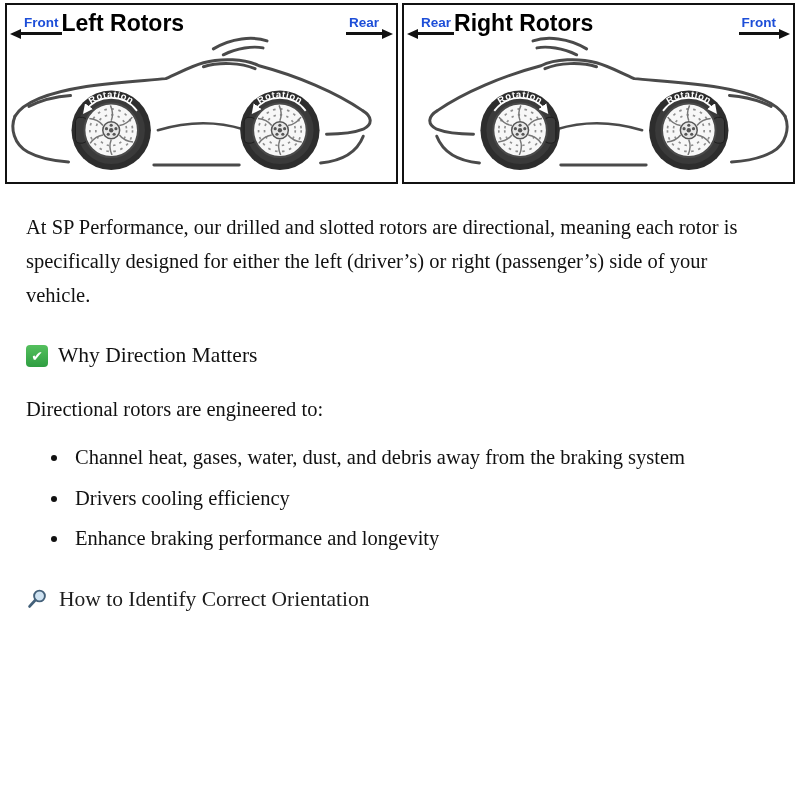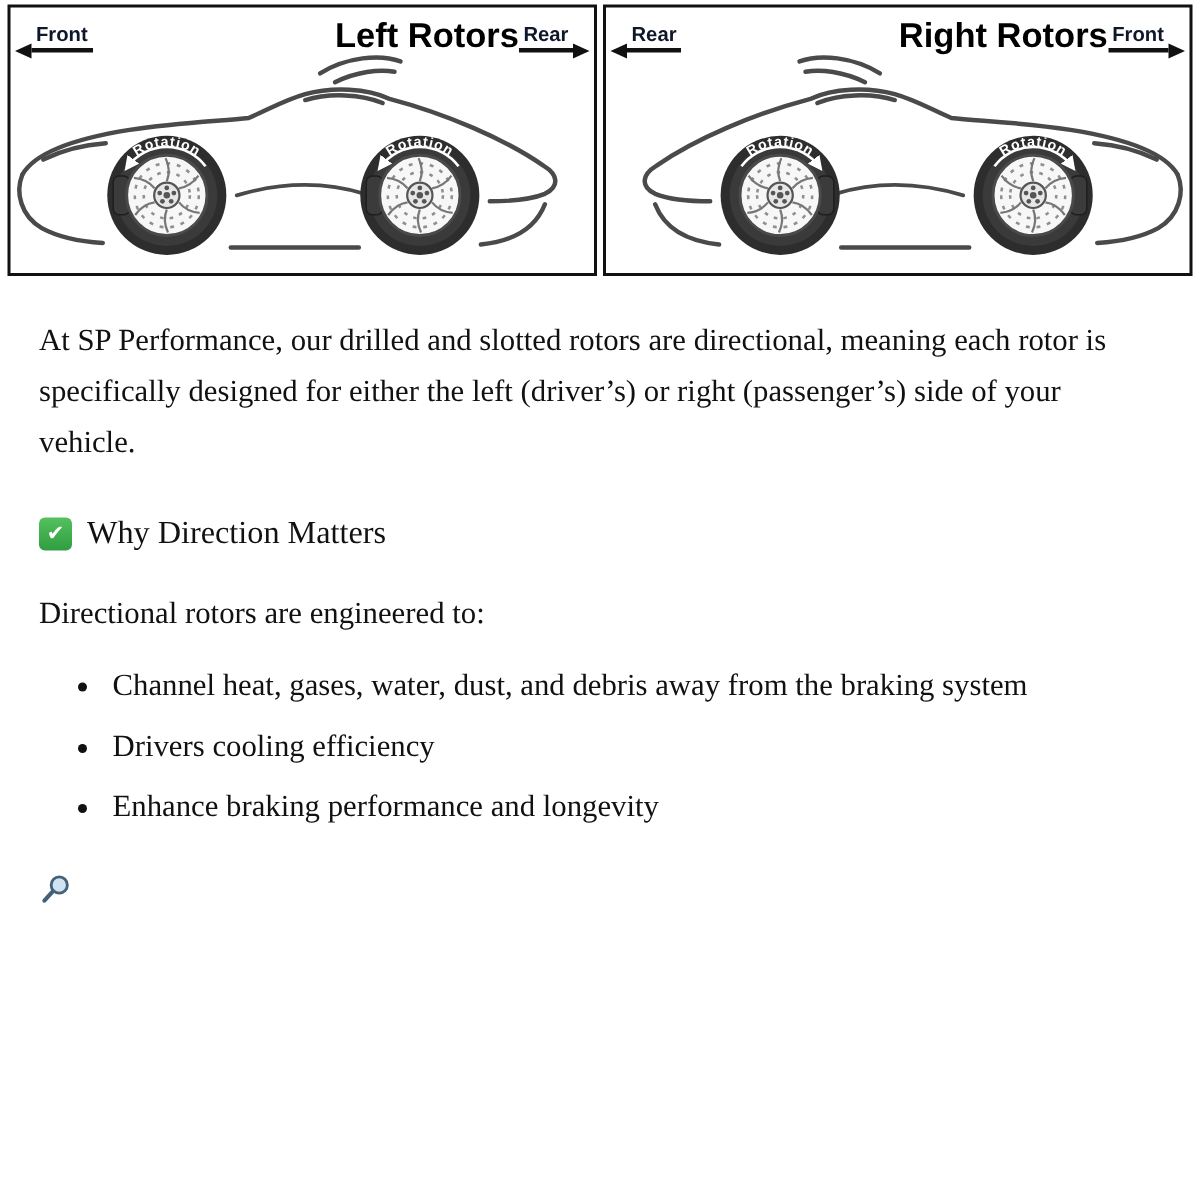--- a/index.html
+++ b/index.html
@@ -2,24 +2,24 @@
 <html><head>
 <meta charset="utf-8">
 <style>
   html,body{margin:0;padding:0;background:#ffffff;}
   body{width:800px;font-family:"Liberation Serif",serif;color:#111;}
 
   
   .diagram{display:flex;gap:4px;padding:3px 5px;box-sizing:border-box;}
   .panel{flex:1;border:2px solid #111;background:#fff;box-sizing:border-box;}
   .panel-header{display:flex;justify-content:space-between;align-items:flex-start;padding:7px 14px 0 14px;}
-  .panel-titles{flex:1;text-align:right;}
+  .panel-titles{flex:1;text-align:left;}
   .panel-title{font-family:"Liberation Sans",sans-serif;font-weight:bold;font-size:23px;line-height:1.02;color:#000;}
   .panel-subtitle{font-family:"Liberation Sans",sans-serif;font-weight:bold;font-style:italic;font-size:13.5px;color:#000;margin-top:1px;}
-  .dir-label{font-family:"Liberation Sans",sans-serif;font-weight:bold;font-size:13.5px;color:#0f172a;
+  .dir-label{font-family:"Liberation Sans",sans-serif;font-weight:bold;font-size:13.5px;color:#1d4ed8;
              position:relative;margin-top:3px;padding:0 3px 2px 3px;border-bottom:3px solid #111;}
   .dir-label.arrow-left::before{content:"";position:absolute;left:-11px;bottom:-7px;width:0;height:0;
              border-top:5.5px solid transparent;border-bottom:5.5px solid transparent;border-right:11px solid #111;}
   .dir-label.arrow-right::after{content:"";position:absolute;right:-11px;bottom:-7px;width:0;height:0;
              border-top:5.5px solid transparent;border-bottom:5.5px solid transparent;border-left:11px solid #111;}
   .car-svg{display:block;width:100%;height:auto;margin-top:-4px;}
   .rot-text{font-family:"Liberation Sans",sans-serif;font-size:9.5px;font-weight:bold;fill:#ffffff;letter-spacing:0.6px;}
 
   
   .content{padding:8px 26px 14px 26px;font-size:20.5px;line-height:1.64;}
@@ -149,16 +149,17 @@
     <li>Enhance braking performance and longevity</li>
   </ul>
 
   <div class="section-heading regular">
     <span class="magnifier-icon">
       <svg width="23" height="23" viewBox="0 0 23 23">
         <circle cx="13.5" cy="8" r="5.4" fill="#cfe3f2" stroke="#44617a" stroke-width="1.9"></circle>
         <line x1="9.2" y1="12.3" x2="3.6" y2="18.4" stroke="#44617a" stroke-width="2.8" stroke-linecap="round"></line>
       </svg>
     </span>
+    <span>How to Identify Correct Orientation</span>
   </div>
 
 
 </div>
 
 </body></html>

